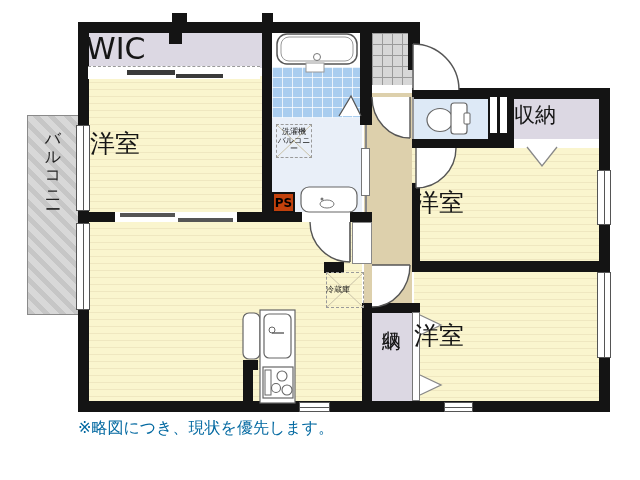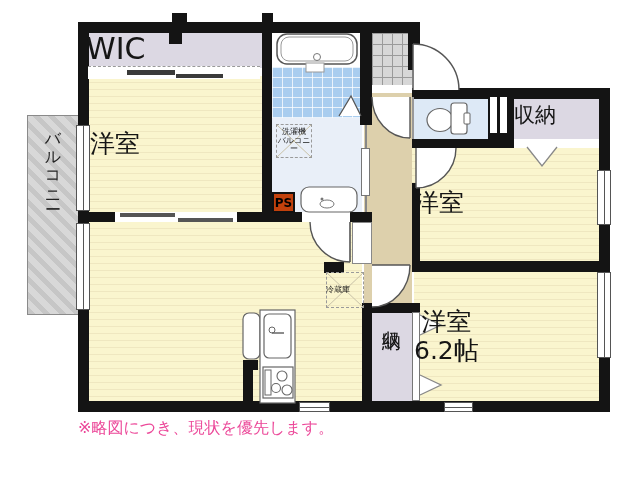--- a/index.html
+++ b/index.html
@@ -30,21 +30,21 @@
   .leaf{position:absolute;background:#fff;border:1px solid #777;z-index:3;box-sizing:border-box;}
   .bar{position:absolute;background:#3a3a3a;z-index:4;}
   .dash-box{position:absolute;border:1px dashed #9a9a9a;background:#fdfdf8;z-index:4;box-sizing:border-box;}
   svg.overlay{position:absolute;left:0;top:0;z-index:5;}
   .label{position:absolute;z-index:6;color:#151515;display:flex;align-items:center;
          text-align:center;line-height:1.18;}
   .vtext{writing-mode:vertical-rl;text-orientation:upright;letter-spacing:2px;}
   .ps-box{position:absolute;z-index:6;background:#c2410c;border:2px solid #111;display:flex;
           align-items:center;justify-content:center;font-weight:bold;box-sizing:border-box;}
   .tiny{font-size:8px;line-height:1.1;}
-  .note{position:absolute;z-index:6;color:#ec4899;}
+  .note{position:absolute;z-index:6;color:#0369a1;}
 </style>
 </head>
 <body>
 
 <div id="plan">
 
   <div class="room room-gray" style="left:86px;top:30px;width:176px;height:38px;"></div>
   <div class="room room-y" style="left:86px;top:76px;width:176px;height:136px;"></div>
   <div class="room room-y" style="left:86px;top:222px;width:276px;height:179px;"></div>
   <div class="room wash" style="left:272px;top:118px;width:90px;height:94px;"></div>
@@ -206,21 +206,21 @@
   <div class="label" style="left:90px;top:112px;width:172px;height:64px;font-size:25px;">
     <span><span>洋室</span><br></span>
   </div>
   <div class="label" style="left:86px;top:282px;width:170px;height:60px;font-size:26px;">
     <span><br></span>
   </div>
   <div class="label" style="left:414px;top:172px;width:190px;height:62px;font-size:25px;">
     <span><span>洋室</span><br></span>
   </div>
   <div class="label" style="left:414px;top:306px;width:193px;height:60px;font-size:25px;">
-    <span><span>洋室</span><br><span>6.2帖</span></span>
+    <span><span>洋室</span><br></span>
   </div>
   <div class="label" style="left:514px;top:92px;width:85px;height:47px;font-size:21px;">
     <span>収納</span>
   </div>
   <div class="label vtext" style="left:370px;top:315px;width:44px;height:84px;font-size:19px;">
     <span>収納</span>
   </div>
   <div class="label vtext" style="left:27px;top:120px;width:51px;height:190px;font-size:16px;color:#222;">
     <span>バルコニー</span>
   </div>

